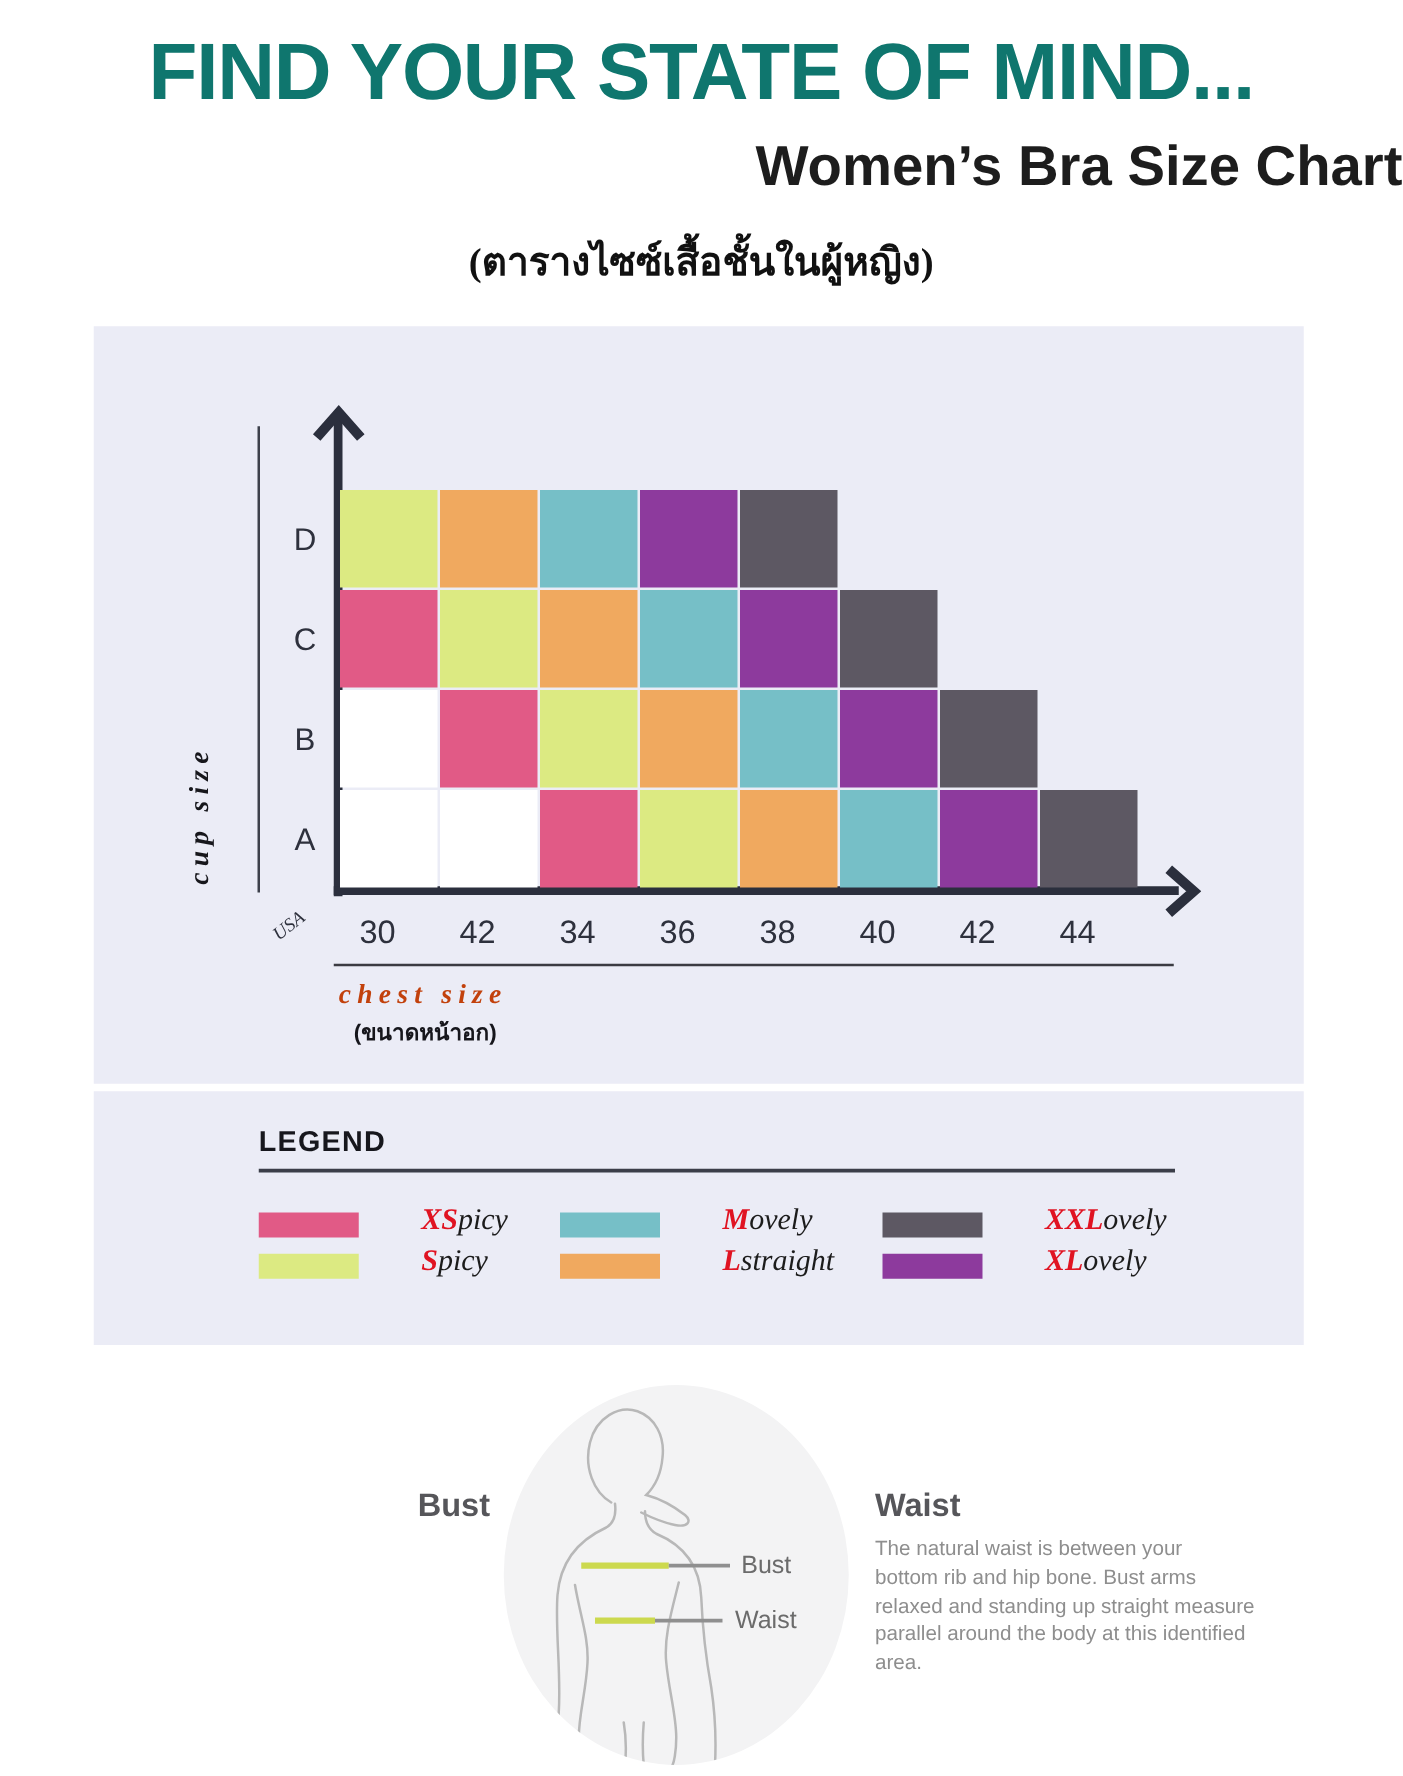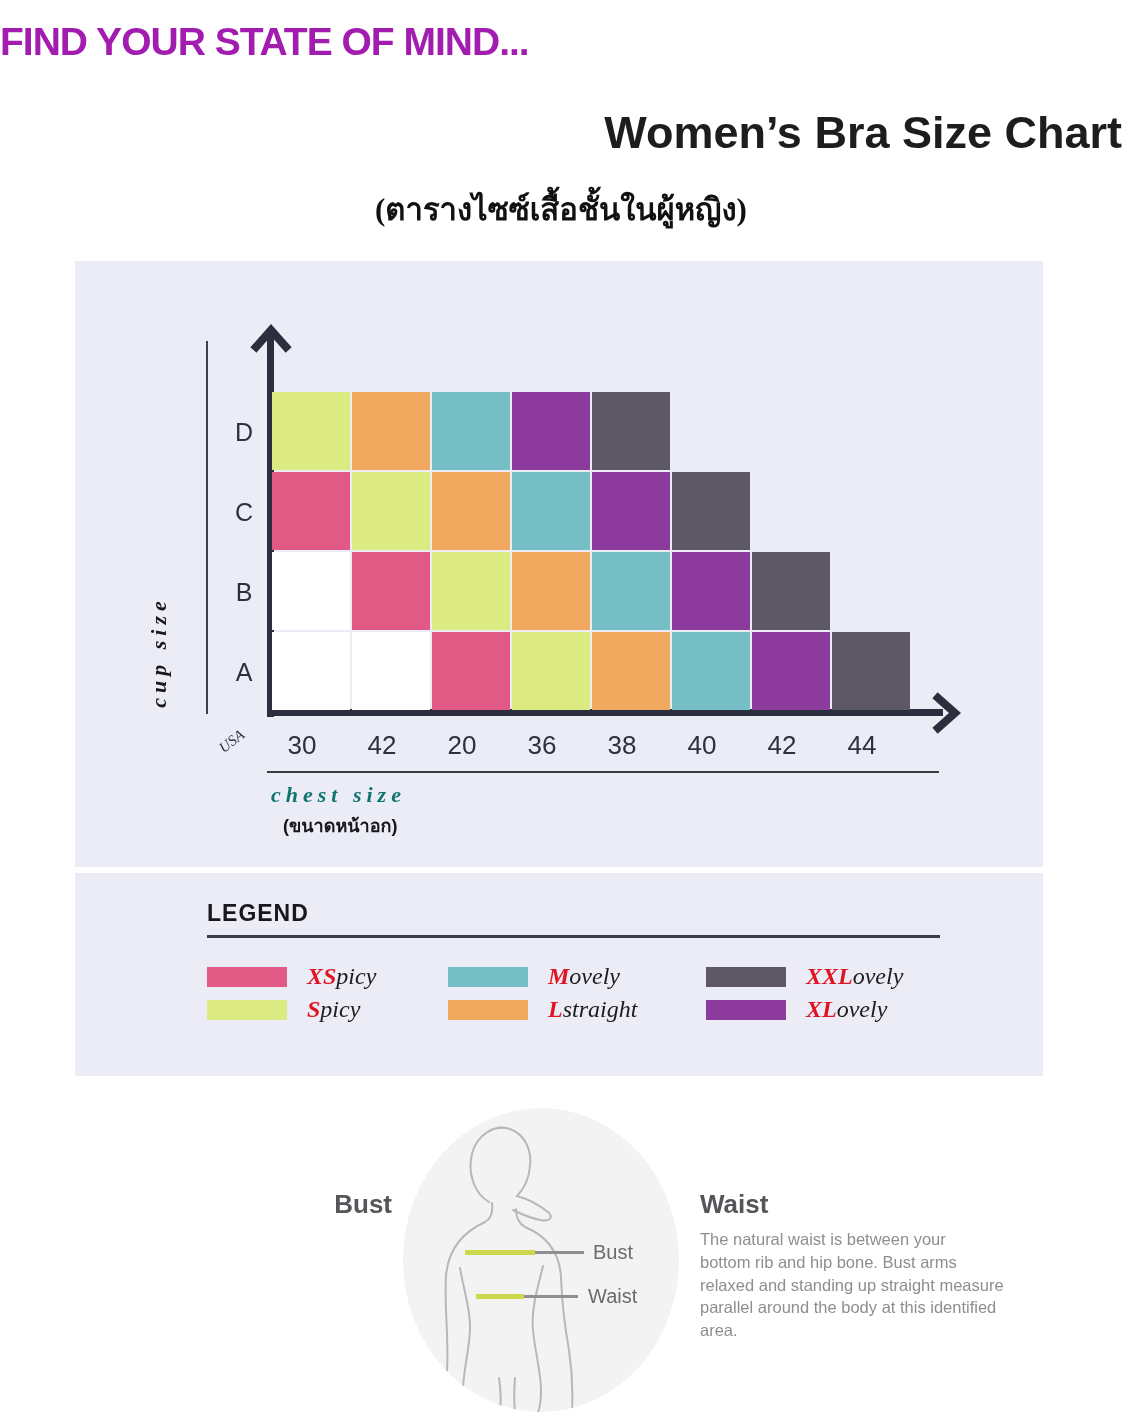--- a/index.html
+++ b/index.html
@@ -1,21 +1,21 @@
 <!DOCTYPE html>
 <html><head>
 <meta charset="utf-8">
 <style>
   html,body{margin:0;padding:0;background:#ffffff;}
   .page{position:relative;width:1122px;height:1421px;background:#ffffff;overflow:hidden;
         font-family:"Liberation Sans",sans-serif;}
 
   
-  .main-title{position:absolute;left:0;top:20px;width:100%;
-    font-size:39px;font-weight:700;color:#a21caf;letter-spacing:-1px;}
+  .main-title{position:absolute;left:0;top:20px;width:100%;text-align:center;
+    font-size:64px;font-weight:700;color:#0f766e;letter-spacing:-1px;}
   .subtitle{position:absolute;left:0;top:107px;width:100%;text-align:right;
     font-size:45px;font-weight:700;color:#1d1d1d;}
   .subtitle-thai{position:absolute;left:0;top:184px;width:100%;text-align:center;
     font-size:31px;font-weight:700;color:#111;font-family:Liberation Serif, serif;}
 
   
   .panel{position:absolute;background:#ebecf6;}
   .chart-panel{left:75px;top:261px;width:968px;height:606px;}
   .legend-panel{left:75px;top:873px;width:968px;height:203px;}
 
@@ -31,29 +31,29 @@
   #y-ticks .ytick{height:80px;display:flex;align-items:center;justify-content:center;
     font-size:25px;color:#2e313d;}
   #grid{position:absolute;left:197px;top:131px;width:638px;height:318px;}
   .cell{position:absolute;width:78px;height:78px;}
   .usa{position:absolute;left:143px;top:472px;transform:rotate(-38deg);
     font-family:"Liberation Serif",serif;font-style:italic;font-size:15px;color:#2e313d;}
   #x-ticks{position:absolute;left:187px;top:469px;display:flex;}
   #x-ticks .xtick{width:80px;text-align:center;font-size:26px;color:#2e313d;}
   .xrule{position:absolute;left:192px;top:510px;width:672px;height:2px;background:#3b3b42;}
   .xlabel{position:absolute;left:196px;top:521px;font-family:"Liberation Serif",serif;
-    font-style:italic;font-weight:700;font-size:22px;letter-spacing:5px;color:#0f766e;}
+    font-style:italic;font-weight:700;font-size:22px;letter-spacing:5px;color:#c2410c;}
   .xlabel-thai{position:absolute;left:208px;top:550px;font-size:18px;font-weight:700;color:#16161c;}
 
   
   .legend-title{position:absolute;left:132px;top:27px;font-size:23px;font-weight:700;
     letter-spacing:1px;color:#17171d;}
   .legend-rule{position:absolute;left:132px;top:62px;width:733px;height:3px;background:#3b3e49;}
   #legend-items{position:absolute;left:0;top:0;width:100%;height:100%;}
-  .legend-item{position:absolute;display:flex;align-items:center;}
+  .legend-item{position:absolute;display:flex;align-items:flex-end;gap:30px;}
   .legend-item .swatch{display:inline-block;width:80px;height:20px;margin-right:20px;}
   .legend-label{font-family:"Liberation Serif",serif;font-style:italic;font-size:24px;color:#1c1c1c;}
   .legend-label .pre{font-style:italic;font-weight:700;color:#e01322;}
 
   
   .figure-circle{position:absolute;left:403px;top:1108px;width:276px;height:304px;
     border-radius:50%;background:#f3f3f4;overflow:hidden;}
   .mline{position:absolute;}
   .mlabel{position:absolute;font-size:20px;color:#6b6b6b;}
   .measure-block{position:absolute;}
@@ -116,21 +116,21 @@
         <div class="cell" style="left: 320px; top: 240px; background: rgb(240, 169, 95);"></div>
         <div class="cell" style="left: 400px; top: 240px; background: rgb(118, 191, 199);"></div>
         <div class="cell" style="left: 480px; top: 240px; background: rgb(141, 58, 157);"></div>
         <div class="cell" style="left: 560px; top: 240px; background: rgb(93, 88, 99);"></div>
       </div>
 
     <div class="usa">USA</div>
     <div id="x-ticks">
         <div class="xtick">30</div>
         <div class="xtick">42</div>
-        <div class="xtick">20</div>
+        <div class="xtick">34</div>
         <div class="xtick">36</div>
         <div class="xtick">38</div>
         <div class="xtick">40</div>
         <div class="xtick">42</div>
         <div class="xtick">44</div>
       </div>
     <div class="xrule"></div>
     <div class="xlabel">chest size</div>
     <div class="xlabel-thai">(ขนาดหน้าอก)</div>
   </div>

